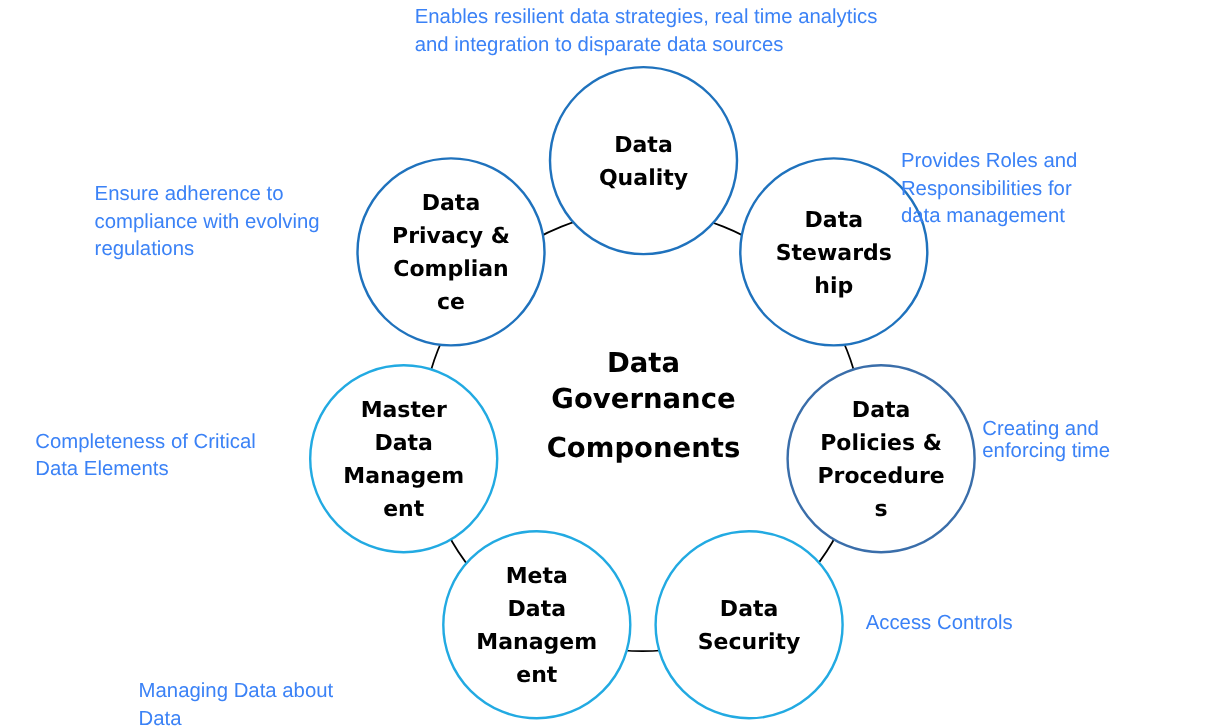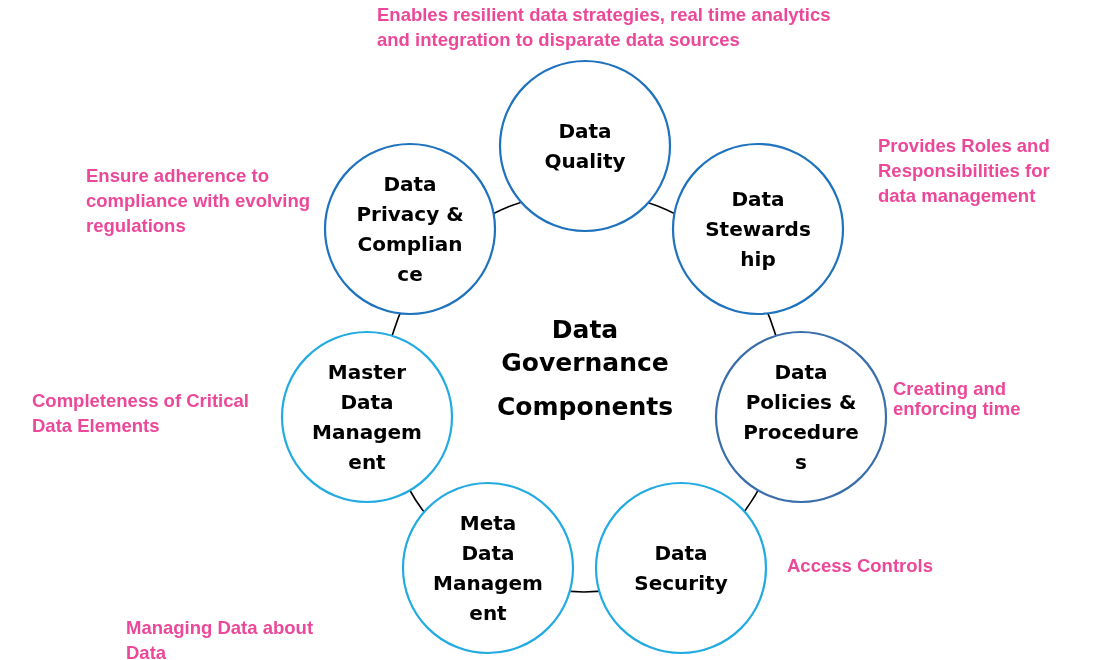--- a/index.html
+++ b/index.html
@@ -1,18 +1,18 @@
 <!DOCTYPE html>
 <html><head>
 <meta charset="utf-8">
 <style>
   html,body{margin:0;padding:0;background:#ffffff;}
   body{width:1101px;height:660px;position:relative;overflow:hidden;}
   svg{position:absolute;left:0;top:0;}
-  .lbl{position:absolute;font-family:"Liberation Sans",sans-serif;font-weight:bold;font-size:18.5px;line-height:25px;color:#ec4899;white-space:pre-line;}
+  .lbl{position:absolute;font-family:"Liberation Sans",sans-serif;font-weight:normal;font-size:18.5px;line-height:25px;color:#3b82f6;white-space:pre-line;}
   .node-text{font-family:"DejaVu Sans",sans-serif;font-weight:bold;font-size:20px;fill:#000;}
   .center-text{font-family:"DejaVu Sans",sans-serif;font-weight:bold;font-size:25px;fill:#000;}
 </style>
 </head>
 <body>
 
 <svg id="diagram" width="1101" height="660" viewBox="0 0 1101 660">
   <circle cx="584" cy="392" r="200" fill="none" stroke="#000" stroke-width="1.6"></circle>
   <g id="nodes">
       <g>
@@ -60,21 +60,21 @@
         <text class="node-text" x="410" y="281" text-anchor="middle">ce</text>
       </g>
     </g>
   <text class="center-text" x="585" y="338" text-anchor="middle">Data</text>
   <text class="center-text" x="585" y="371" text-anchor="middle">Governance</text>
   <text class="center-text" x="585" y="415" text-anchor="middle">Components</text>
 </svg>
 
 <div class="lbl" style="left:377px;top:2px;">Enables resilient data strategies, real time analytics
 and integration to disparate data sources</div>
-<div class="lbl" style="left:878px;top:133px;">Provides Roles and
+<div class="lbl" style="left:819px;top:133px;">Provides Roles and
 Responsibilities for
 data management</div>
 <div class="lbl" style="left:893px;top:379px;line-height:20px;">Creating and
 enforcing time</div>
 <div class="lbl" style="left:787px;top:553px;">Access Controls</div>
 <div class="lbl" style="left:126px;top:615px;">Managing Data about
 Data</div>
 <div class="lbl" style="left:20px;top:388px;margin-left:12px;">Completeness of Critical
 Data Elements</div>
 <div class="lbl" style="left:56px;top:163px;margin-left:30px;">Ensure adherence to

